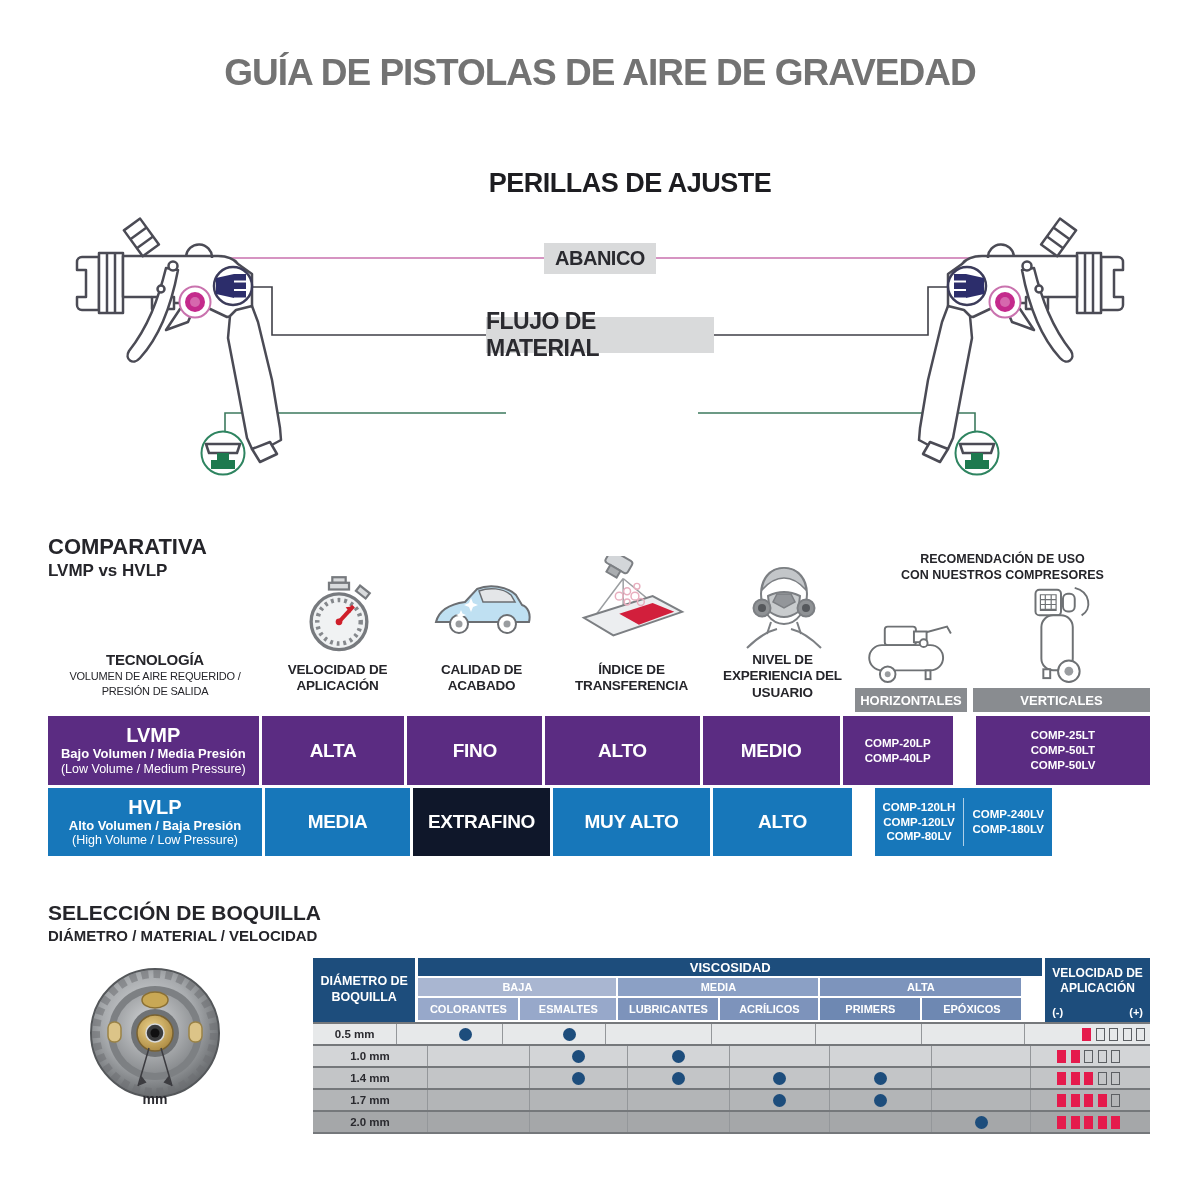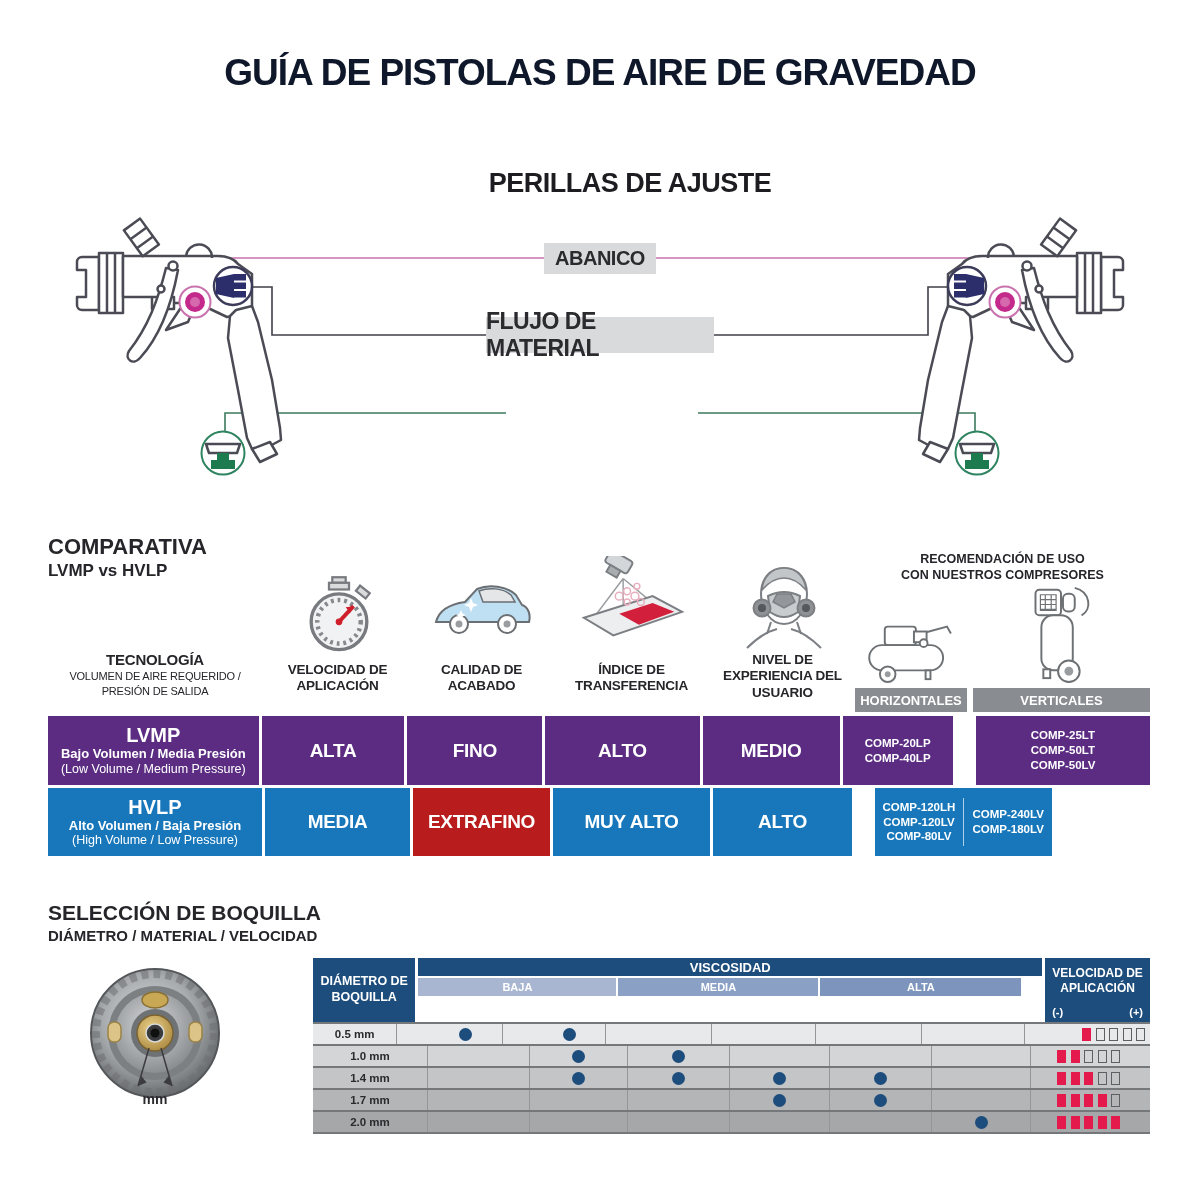--- a/index.html
+++ b/index.html
@@ -1,21 +1,21 @@
 <!DOCTYPE html>
 <html style="--purple: #5b2c82; --blue: #1777ba; --navy: #1d4d7c; --gray-header: #898c90; --label-bg: #d9dadb; --steel-light: #a9b6d1; --mat-light: #97a8ca; --steel-mid: #8ba0c5; --mat-mid: #7d93bb; --steel-dark: #7d94bc; --mat-dark: #6e88b2; --bar-red: #e51a4c; --knob-magenta: #c42a8c; --knob-magenta-light: #d668ae; --knob-navy: #2c2d6b; --knob-green: #1e7a4f; --line-pink: #c972ae; --line-dark: #3f3f47; --line-green: #3c7a5e;"><head>
 <meta charset="utf-8">
 <style>
   html,body{margin:0;padding:0;background:#fff;}
   #canvas{position:relative;width:1200px;height:1200px;background:#fff;overflow:hidden;
           font-family:"Liberation Sans",sans-serif;color:#25252a;}
   .abs{position:absolute;}
   .ctr{text-align:center;}
   
-  #main-title{left:0;top:52px;width:1200px;font-size:37px;font-weight:700;letter-spacing:-1px;color:#0f172a;}
+  #main-title{left:0;top:52px;width:1200px;font-size:37px;font-weight:700;letter-spacing:-1px;color:#737373;}
   #adjust-title{left:0;top:168px;width:1200px;font-size:27px;font-weight:700;letter-spacing:-0.5px;color:#1d1d21;padding-left:30px;}
   
   .knob-label{background:var(--label-bg);color:#2a2a2f;font-weight:700;display:flex;align-items:center;justify-content:center;letter-spacing:-0.5px;}
   #label-fan{left:544px;top:243px;width:112px;height:31px;font-size:20px;}
   #label-material{left:486px;top:317px;width:228px;height:36px;font-size:23px;}
   #label-air{left:506px;top:395px;width:192px;height:36px;font-size:23px;}
   
   #cmp-heading{left:48px;top:534px;font-size:22px;font-weight:700;}
   #cmp-subheading{left:48px;top:561px;font-size:17px;font-weight:700;}
   #rec-title{left:855px;top:552px;width:295px;font-size:12.5px;font-weight:700;line-height:1.25;}
@@ -258,21 +258,21 @@
     </div>
   </div>
 
   <div class="abs cmp-row" id="cmp-row-1">
     <div class="cmp-cell c-tech" style="background: rgb(23, 119, 186);">
       <div class="tech-name">HVLP</div>
       <div class="tech-es">Alto Volumen / Baja Presión</div>
       <div class="tech-en">(High Volume / Low Pressure)</div>
     </div>
     <div class="cmp-cell c-speed big-val" style="background: rgb(23, 119, 186);">MEDIA</div>
-    <div class="cmp-cell c-finish big-val" style="background: #b91c1c;">EXTRAFINO</div>
+    <div class="cmp-cell c-finish big-val" style="background: #0f172a;">EXTRAFINO</div>
     <div class="cmp-cell c-transfer big-val" style="background: rgb(23, 119, 186);">MUY ALTO</div>
     <div class="cmp-cell c-exp big-val" style="background: rgb(23, 119, 186);">ALTO</div>
     <div class="cmp-cell c-vert" style="background: rgb(23, 119, 186);">
       <div class="vert-split">
         <div class="vert-half">
           <div class="comp-code">COMP-120LH</div>
           <div class="comp-code">COMP-120LV</div>
           <div class="comp-code">COMP-80LV</div>
         </div>
         <div class="vert-divider"></div>
@@ -323,20 +323,28 @@
   <div class="abs" id="nozzle-table">
     <div class="nt-head">
       <div class="nt-navy" id="nt-diam-head">DIÁMETRO DE BOQUILLA</div>
       <div id="nt-mid">
         <div class="nt-navy" id="nt-visc">VISCOSIDAD</div>
         <div class="nt-groups">
           <div class="nt-group" style="width:200px;background:var(--steel-light)">BAJA</div>
           <div class="nt-group" style="width:202px;background:var(--steel-mid)">MEDIA</div>
           <div class="nt-group" style="width:201px;background:var(--steel-dark)">ALTA</div>
         </div>
+        <div class="nt-mats">
+          <div class="nt-mat w-c1" style="background:var(--mat-light)">COLORANTES</div>
+          <div class="nt-mat w-c2" style="background:var(--mat-light)">ESMALTES</div>
+          <div class="nt-mat w-c3" style="background:var(--mat-mid)">LUBRICANTES</div>
+          <div class="nt-mat w-c4" style="background:var(--mat-mid)">ACRÍLICOS</div>
+          <div class="nt-mat w-c5" style="background:var(--mat-dark)">PRIMERS</div>
+          <div class="nt-mat w-c6" style="background:var(--mat-dark)">EPÓXICOS</div>
+        </div>
       </div>
       <div class="nt-navy" id="nt-speed-head">
         <div>VELOCIDAD DE APLICACIÓN</div>
         <div class="nt-minmax">
           <span>(-)</span>
           <span>(+)</span>
         </div>
       </div>
     </div>
 

